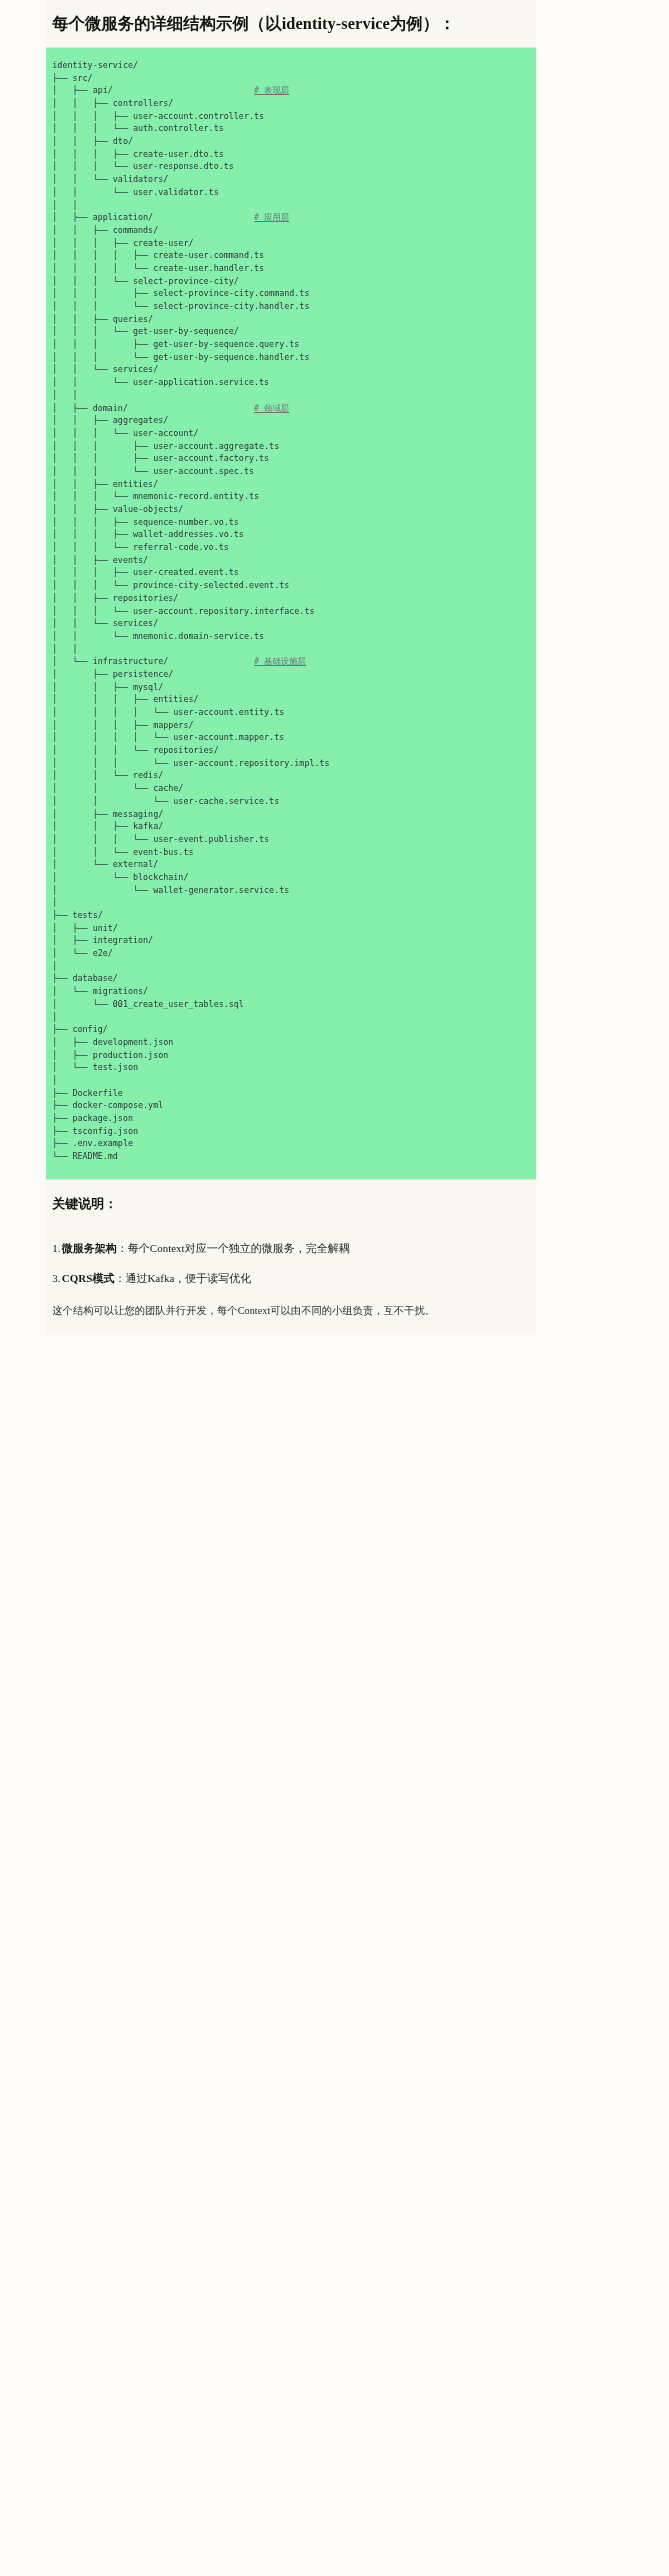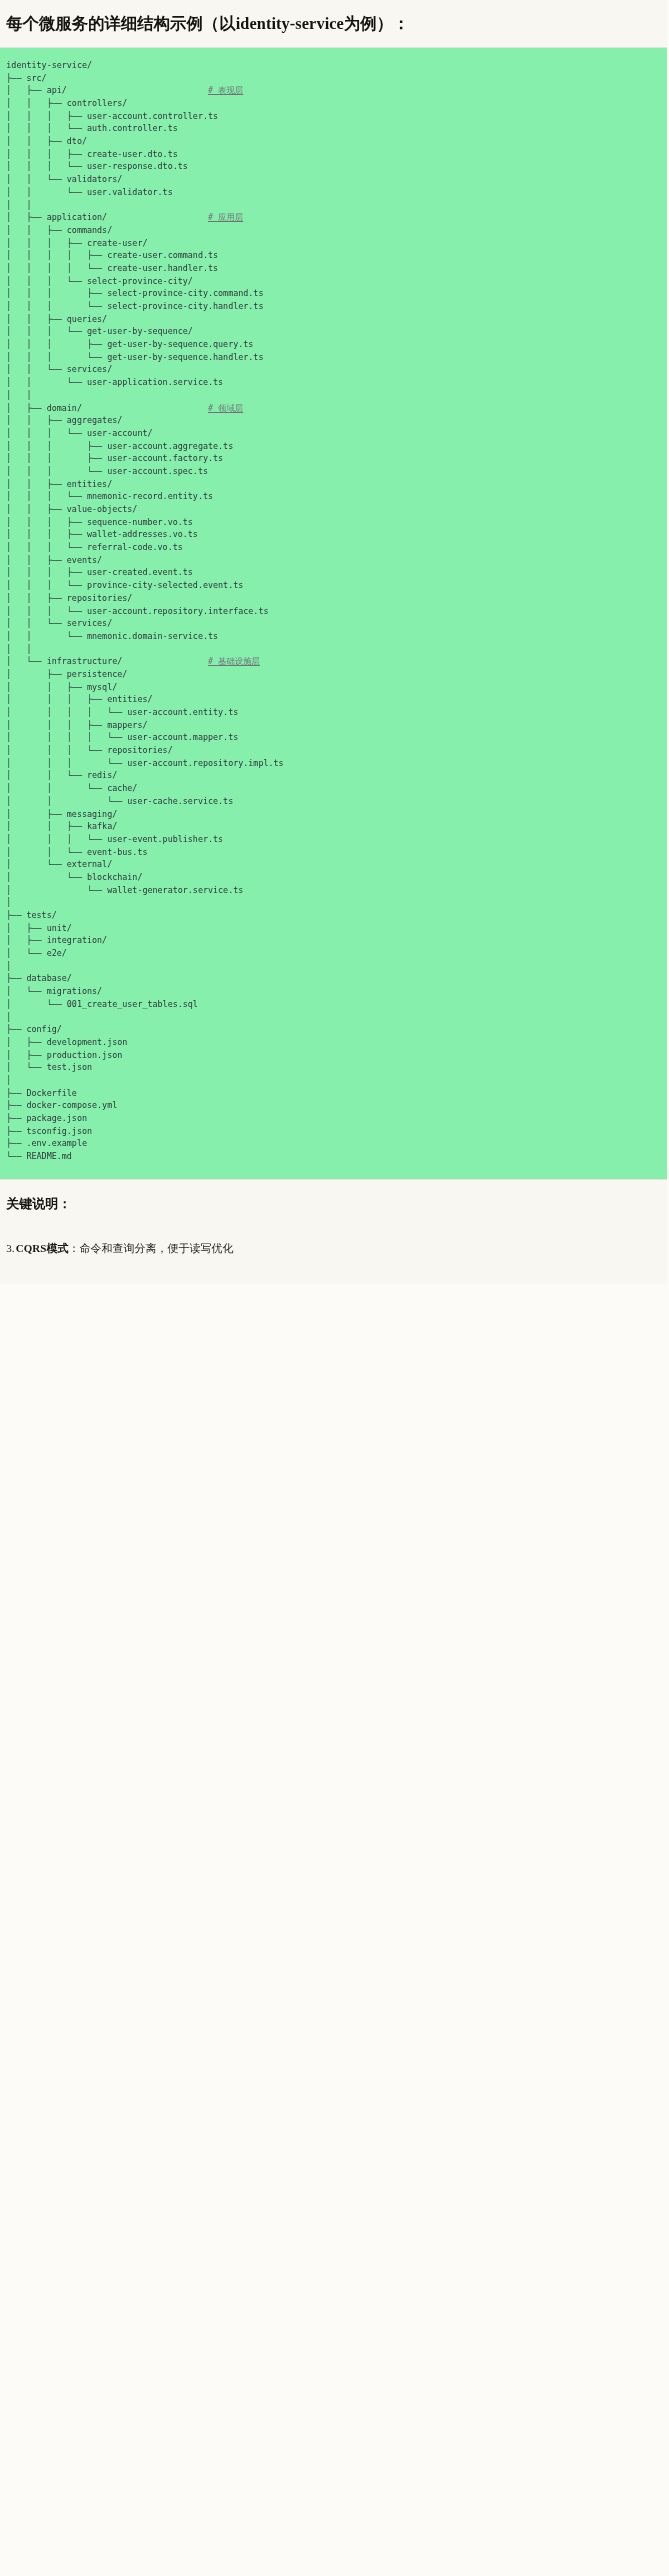--- a/index.html
+++ b/index.html
@@ -7,22 +7,23 @@
     padding: 0;
     background: #fcfbf8;
   }
   body {
     width: 669px;
     font-family: "Liberation Serif", "DejaVu Serif", serif;
     color: #1a1a18;
   }
 
   .page {
-    width: 667px;
+    width: 536px;
     box-sizing: border-box;
+    padding-left: 46px;
   }
 
   
   .title-block {
     background: #f8f7f2;
     padding: 13.8px 6.3px 12.5px 6.3px;
     border-bottom: 0.6px solid #e3e1da;
     box-sizing: border-box;
   }
   .page-title {
@@ -106,18 +107,20 @@
     <h1 class="page-title">每个微服务的详细结构示例（以identity-service为例）：</h1>
   </div>
 
   <div class="tree-block">
     <pre class="tree"><code id="tree-code"><span class="ln"><span>identity-service/</span></span><span class="ln"><span>├── src/</span></span><span class="ln"><span>│   ├── api/</span><span>                            </span><span class="cmt"># 表现层</span></span><span class="ln"><span>│   │   ├── controllers/</span></span><span class="ln"><span>│   │   │   ├── user-account.controller.ts</span></span><span class="ln"><span>│   │   │   └── auth.controller.ts</span></span><span class="ln"><span>│   │   ├── dto/</span></span><span class="ln"><span>│   │   │   ├── create-user.dto.ts</span></span><span class="ln"><span>│   │   │   └── user-response.dto.ts</span></span><span class="ln"><span>│   │   └── validators/</span></span><span class="ln"><span>│   │       └── user.validator.ts</span></span><span class="ln"><span>│   │</span></span><span class="ln"><span>│   ├── application/</span><span>                    </span><span class="cmt"># 应用层</span></span><span class="ln"><span>│   │   ├── commands/</span></span><span class="ln"><span>│   │   │   ├── create-user/</span></span><span class="ln"><span>│   │   │   │   ├── create-user.command.ts</span></span><span class="ln"><span>│   │   │   │   └── create-user.handler.ts</span></span><span class="ln"><span>│   │   │   └── select-province-city/</span></span><span class="ln"><span>│   │   │       ├── select-province-city.command.ts</span></span><span class="ln"><span>│   │   │       └── select-province-city.handler.ts</span></span><span class="ln"><span>│   │   ├── queries/</span></span><span class="ln"><span>│   │   │   └── get-user-by-sequence/</span></span><span class="ln"><span>│   │   │       ├── get-user-by-sequence.query.ts</span></span><span class="ln"><span>│   │   │       └── get-user-by-sequence.handler.ts</span></span><span class="ln"><span>│   │   └── services/</span></span><span class="ln"><span>│   │       └── user-application.service.ts</span></span><span class="ln"><span>│   │</span></span><span class="ln"><span>│   ├── domain/</span><span>                         </span><span class="cmt"># 领域层</span></span><span class="ln"><span>│   │   ├── aggregates/</span></span><span class="ln"><span>│   │   │   └── user-account/</span></span><span class="ln"><span>│   │   │       ├── user-account.aggregate.ts</span></span><span class="ln"><span>│   │   │       ├── user-account.factory.ts</span></span><span class="ln"><span>│   │   │       └── user-account.spec.ts</span></span><span class="ln"><span>│   │   ├── entities/</span></span><span class="ln"><span>│   │   │   └── mnemonic-record.entity.ts</span></span><span class="ln"><span>│   │   ├── value-objects/</span></span><span class="ln"><span>│   │   │   ├── sequence-number.vo.ts</span></span><span class="ln"><span>│   │   │   ├── wallet-addresses.vo.ts</span></span><span class="ln"><span>│   │   │   └── referral-code.vo.ts</span></span><span class="ln"><span>│   │   ├── events/</span></span><span class="ln"><span>│   │   │   ├── user-created.event.ts</span></span><span class="ln"><span>│   │   │   └── province-city-selected.event.ts</span></span><span class="ln"><span>│   │   ├── repositories/</span></span><span class="ln"><span>│   │   │   └── user-account.repository.interface.ts</span></span><span class="ln"><span>│   │   └── services/</span></span><span class="ln"><span>│   │       └── mnemonic.domain-service.ts</span></span><span class="ln"><span>│   │</span></span><span class="ln"><span>│   └── infrastructure/</span><span>                 </span><span class="cmt"># 基础设施层</span></span><span class="ln"><span>│       ├── persistence/</span></span><span class="ln"><span>│       │   ├── mysql/</span></span><span class="ln"><span>│       │   │   ├── entities/</span></span><span class="ln"><span>│       │   │   │   └── user-account.entity.ts</span></span><span class="ln"><span>│       │   │   ├── mappers/</span></span><span class="ln"><span>│       │   │   │   └── user-account.mapper.ts</span></span><span class="ln"><span>│       │   │   └── repositories/</span></span><span class="ln"><span>│       │   │       └── user-account.repository.impl.ts</span></span><span class="ln"><span>│       │   └── redis/</span></span><span class="ln"><span>│       │       └── cache/</span></span><span class="ln"><span>│       │           └── user-cache.service.ts</span></span><span class="ln"><span>│       ├── messaging/</span></span><span class="ln"><span>│       │   ├── kafka/</span></span><span class="ln"><span>│       │   │   └── user-event.publisher.ts</span></span><span class="ln"><span>│       │   └── event-bus.ts</span></span><span class="ln"><span>│       └── external/</span></span><span class="ln"><span>│           └── blockchain/</span></span><span class="ln"><span>│               └── wallet-generator.service.ts</span></span><span class="ln"><span>│</span></span><span class="ln"><span>├── tests/</span></span><span class="ln"><span>│   ├── unit/</span></span><span class="ln"><span>│   ├── integration/</span></span><span class="ln"><span>│   └── e2e/</span></span><span class="ln"><span>│</span></span><span class="ln"><span>├── database/</span></span><span class="ln"><span>│   └── migrations/</span></span><span class="ln"><span>│       └── 001_create_user_tables.sql</span></span><span class="ln"><span>│</span></span><span class="ln"><span>├── config/</span></span><span class="ln"><span>│   ├── development.json</span></span><span class="ln"><span>│   ├── production.json</span></span><span class="ln"><span>│   └── test.json</span></span><span class="ln"><span>│</span></span><span class="ln"><span>├── Dockerfile</span></span><span class="ln"><span>├── docker-compose.yml</span></span><span class="ln"><span>├── package.json</span></span><span class="ln"><span>├── tsconfig.json</span></span><span class="ln"><span>├── .env.example</span></span><span class="ln"><span>└── README.md</span></span></code></pre>
   </div>
 
   <div class="notes-block">
     <h2 class="notes-title">关键说明：</h2>
     <ol class="notes-list" id="notes-list">
-        <li><span class="idx">3.</span><span class="term">CQRS模式</span><span>：</span><span>命令和查询分离，便于读写优化</span></li>
+        <li><span class="idx">1.</span><span class="term">微服务架构</span><span>：</span><span>每个Context对应一个独立的微服务，完全解耦</span></li>
+        <li><span class="idx">3.</span><span class="term">CQRS模式</span><span>：</span><span>通过Kafka，便于读写优化</span></li>
       </ol>
+    <p class="notes-footer">这个结构可以让您的团队并行开发，每个Context可以由不同的小组负责，互不干扰。</p>
   </div>
 
 </div>
 
 
 </body></html>

